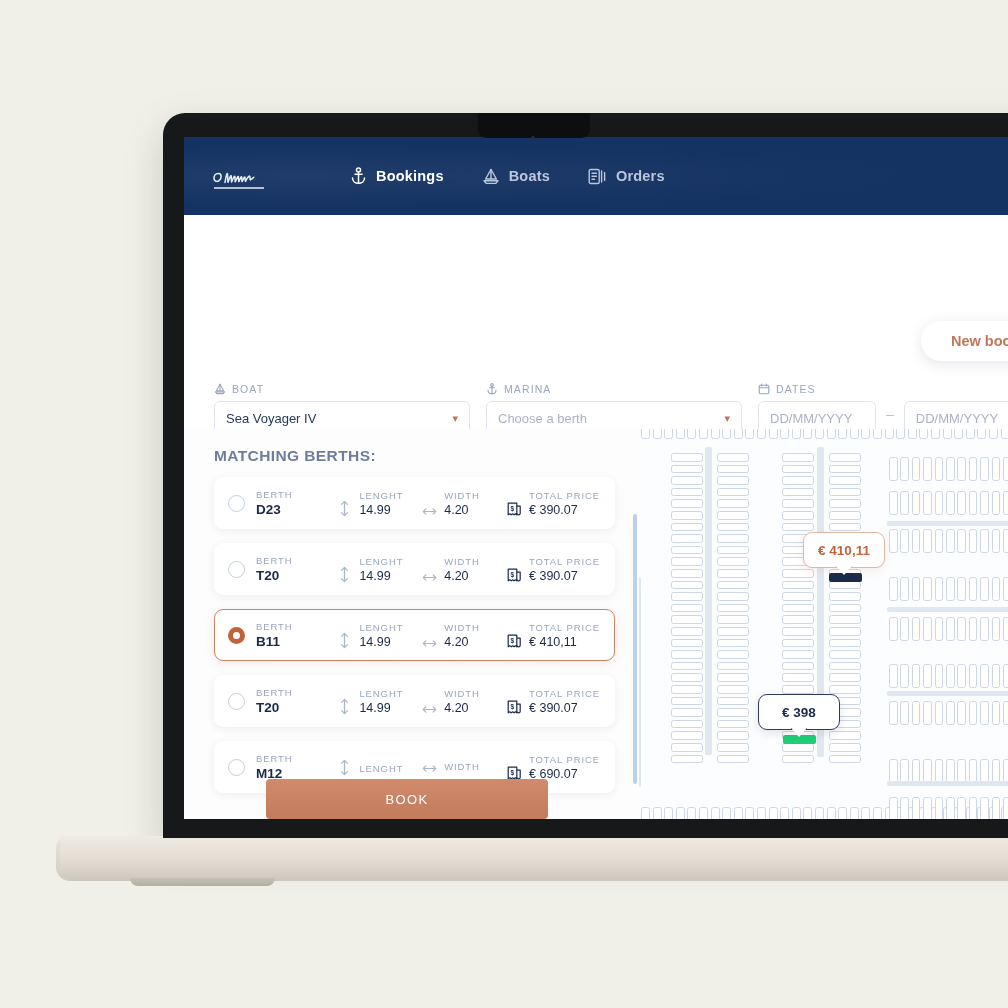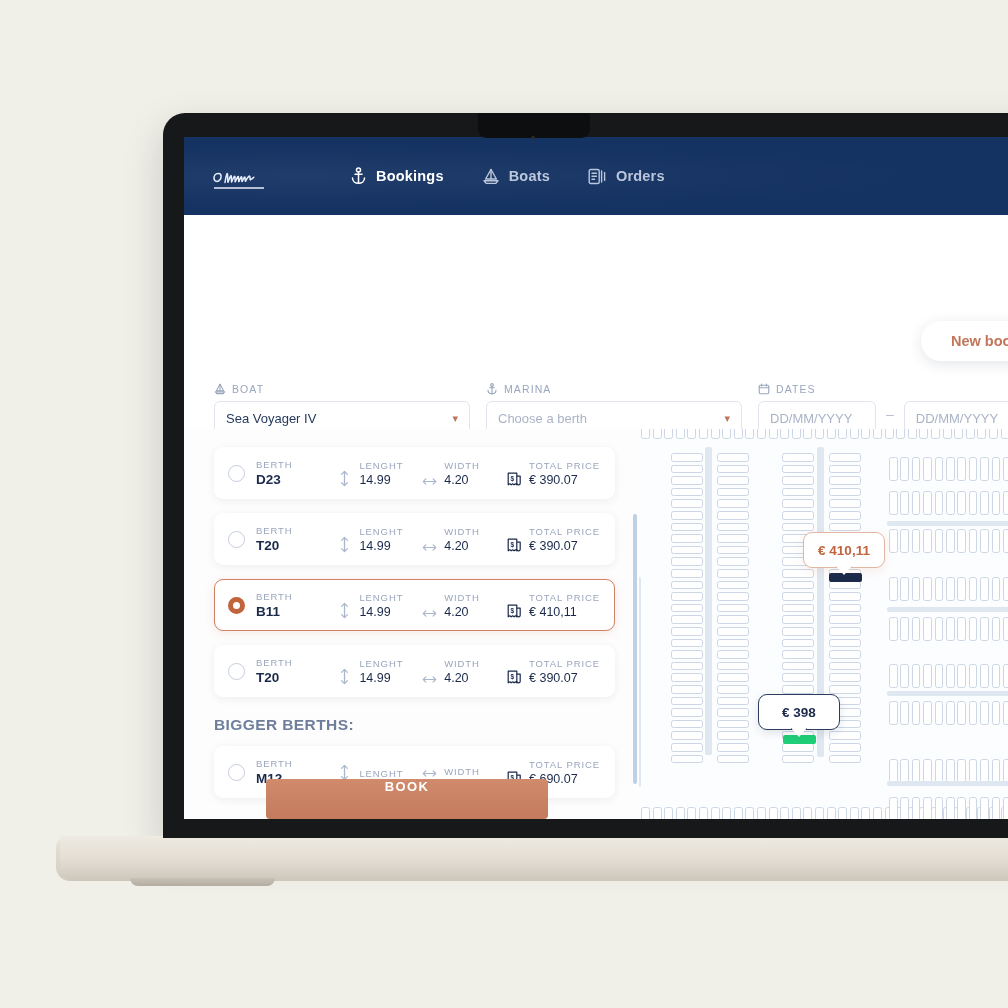--- a/index.html
+++ b/index.html
@@ -252,23 +252,23 @@
   .col-price { width: 112px; }
 
   #book-btn {
     position: absolute;
     left: 82px; bottom: 0px;
     width: 282px; height: 40px;
     background: linear-gradient(180deg,#d08a6c 0%, #c47b5d 100%);
     border-radius: 4px;
     color: #ffffff;
     font-size: 13px;
-    font-weight: bold;
+    font-weight: normal;
     letter-spacing: 1.4px;
-    display: flex; align-items: flex-start; justify-content: center;
+    display: flex; align-items: center; justify-content: center;
     cursor: pointer;
     z-index: 4;
     margin-top: 36px;
   }
 
   
   #panel-scrollbar {
     position: absolute;
     left: 449px; top: 85px;
     width: 4px; height: 270px;
@@ -479,20 +479,21 @@
               <span class="ph">DD/MM/YYYY</span>
             </div>
           </div>
         </div>
       </div>
 
       <div id="split">
 
         <div id="left-panel">
 
+          <div class="section-title">MATCHING BERTHS:</div>
 
           <div class="berth-row">
             <div class="radio"></div>
             <div class="cell col-berth">
               <div class="stack">
                 <span class="c-label">BERTH</span>
                 <span class="c-value bold">D23</span>
               </div>
             </div>
             <div class="cell col-len">
@@ -700,21 +701,20 @@
                     <text x="3.4" y="9.6" font-size="6.4" font-family="Liberation Sans, sans-serif" font-weight="bold" fill="#1b2a4b">$</text>
                   </svg>
               </span>
               <div class="stack">
                 <span class="c-label">TOTAL PRICE</span>
                 <span class="c-value">€ 390.07</span>
               </div>
             </div>
           </div>
 
-          <div class="section-title second">BIGGER BERTHS:</div>
 
           <div class="berth-row">
             <div class="radio"></div>
             <div class="cell col-berth">
               <div class="stack">
                 <span class="c-label">BERTH</span>
                 <span class="c-value bold">M12</span>
               </div>
             </div>
             <div class="cell col-len">

